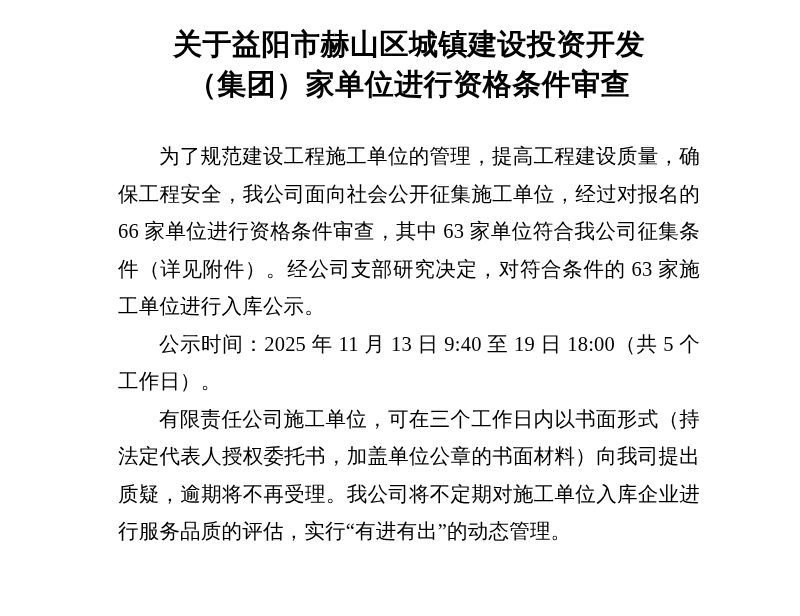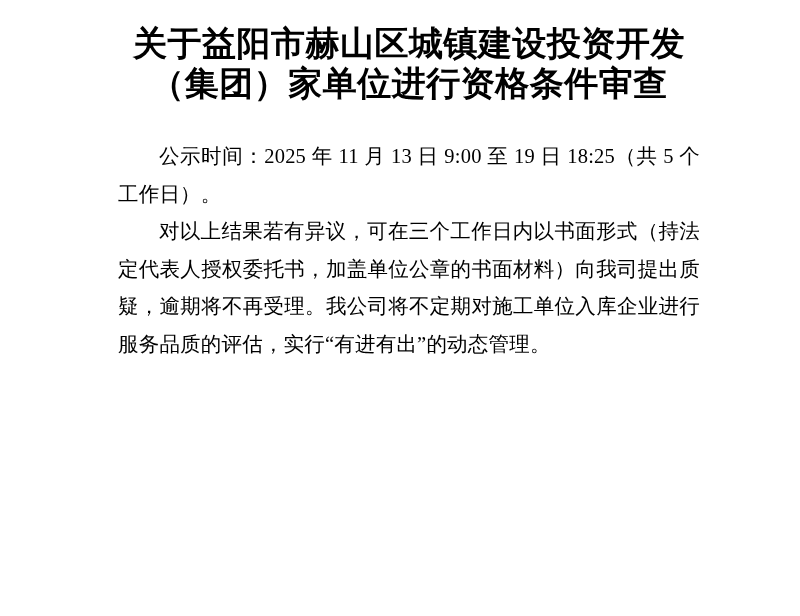--- a/index.html
+++ b/index.html
@@ -16,21 +16,21 @@
   }
   .page {
     width: 800px;
     height: 616px;
     box-sizing: border-box;
     padding: 18px 100px 0 118px;
     position: relative;
   }
   .doc-title {
     text-align: center;
-    font-size: 34px;
+    font-size: 29px;
     font-weight: bold;
     line-height: 40px;
     letter-spacing: 0.5px;
     margin: 0;
     padding-top: 6px;
   }
   .doc-title .tline {
     display: block;
     white-space: nowrap;
   }
@@ -51,17 +51,18 @@
 <body>
 
 <div class="page">
 
   <div class="doc-title">
     <span class="tline">关于益阳市赫山区城镇建设投资开发</span>
     <span class="tline">（集团）家单位进行资格条件审查</span>
   </div>
 
   <div class="body-block">
-    <p class="para">公示时间：2025 年 11 月 13 日 9:00 至 19 日 18:25（共 5 个工作日）。</p>
-    <p class="para">对以上结果若有异议，可在三个工作日内以书面形式（持法定代表人授权委托书，加盖单位公章的书面材料）向我司提出质疑，逾期将不再受理。我公司将不定期对施工单位入库企业进行服务品质的评估，实行“有进有出”的动态管理。</p>
+    <p class="para">为了规范建设工程施工单位的管理，提高工程建设质量，确保工程安全，我公司面向社会公开征集施工单位，经过对报名的 66 家单位进行资格条件审查，其中 63 家单位符合我公司征集条件（详见附件）。经公司支部研究决定，对符合条件的 63 家施工单位进行入库公示。</p>
+    <p class="para">公示时间：2025 年 11 月 13 日 9:40 至 19 日 18:00（共 5 个工作日）。</p>
+    <p class="para">有限责任公司施工单位，可在三个工作日内以书面形式（持法定代表人授权委托书，加盖单位公章的书面材料）向我司提出质疑，逾期将不再受理。我公司将不定期对施工单位入库企业进行服务品质的评估，实行“有进有出”的动态管理。</p>
   </div>
 
 </div>
 
 </body></html>

